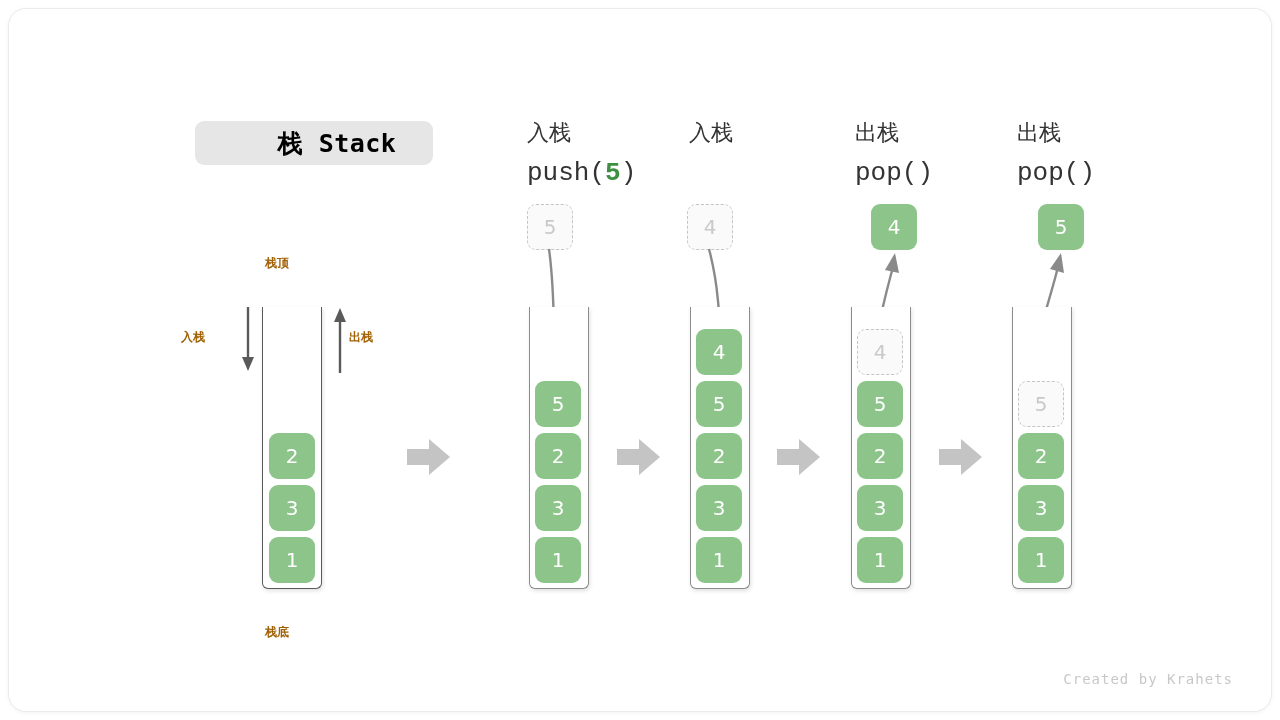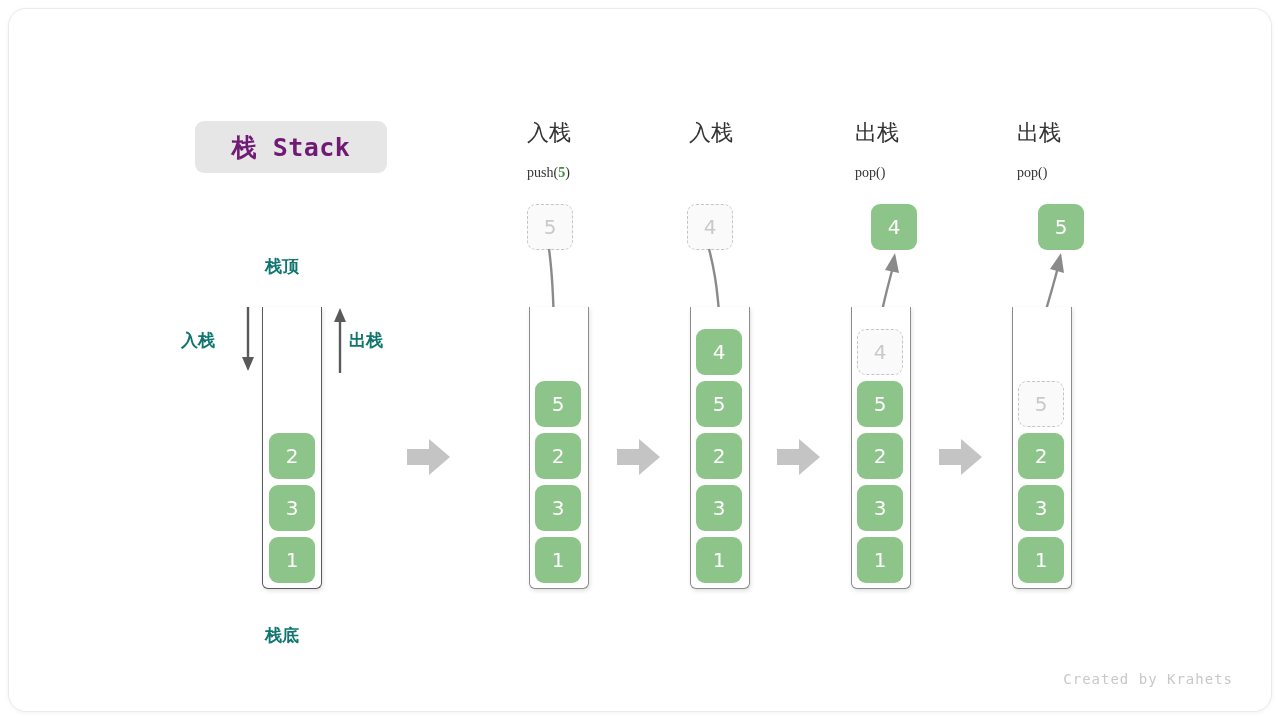--- a/index.html
+++ b/index.html
@@ -27,52 +27,53 @@
     box-shadow: 0 1px 4px rgba(0,0,0,0.05);
     box-sizing: border-box;
   }
 
   
   .title-badge {
     position: absolute;
     left: 186px;
     top: 112px;
     width: 192px;
-    height: 52px;
+    height: 44px;
     background: #e6e6e6;
     border-radius: 9px;
     display: flex;
     align-items: center;
     justify-content: center;
-    color: #701a75;
+    color: #000000;
     font-size: 25px;
     font-weight: bold;
     letter-spacing: 0.5px;
     font-family: "DejaVu Sans Mono", "Liberation Mono", monospace;
+    padding-left: 46px;
   }
 
   
   .lbl-bold {
     position: absolute;
-    color: #0f766e;
-    font-size: 17px;
+    color: #a16207;
+    font-size: 12px;
     font-weight: bold;
     white-space: nowrap;
   }
   .col-head {
     position: absolute;
     color: #333333;
     font-size: 22px;
     line-height: 40px;
     white-space: nowrap;
     font-family: "DejaVu Sans", "Liberation Sans", sans-serif;
   }
   .col-head .mono {
-    font-family: Liberation Serif, serif;
-    font-size: 14px;
+    font-family: Liberation Mono, monospace;
+    font-size: 26px;
   }
   .col-head .arg {
     color: #3f8f42;
     font-weight: bold;
   }
 
   
   .stack-box {
     position: absolute;
     width: 60px;

